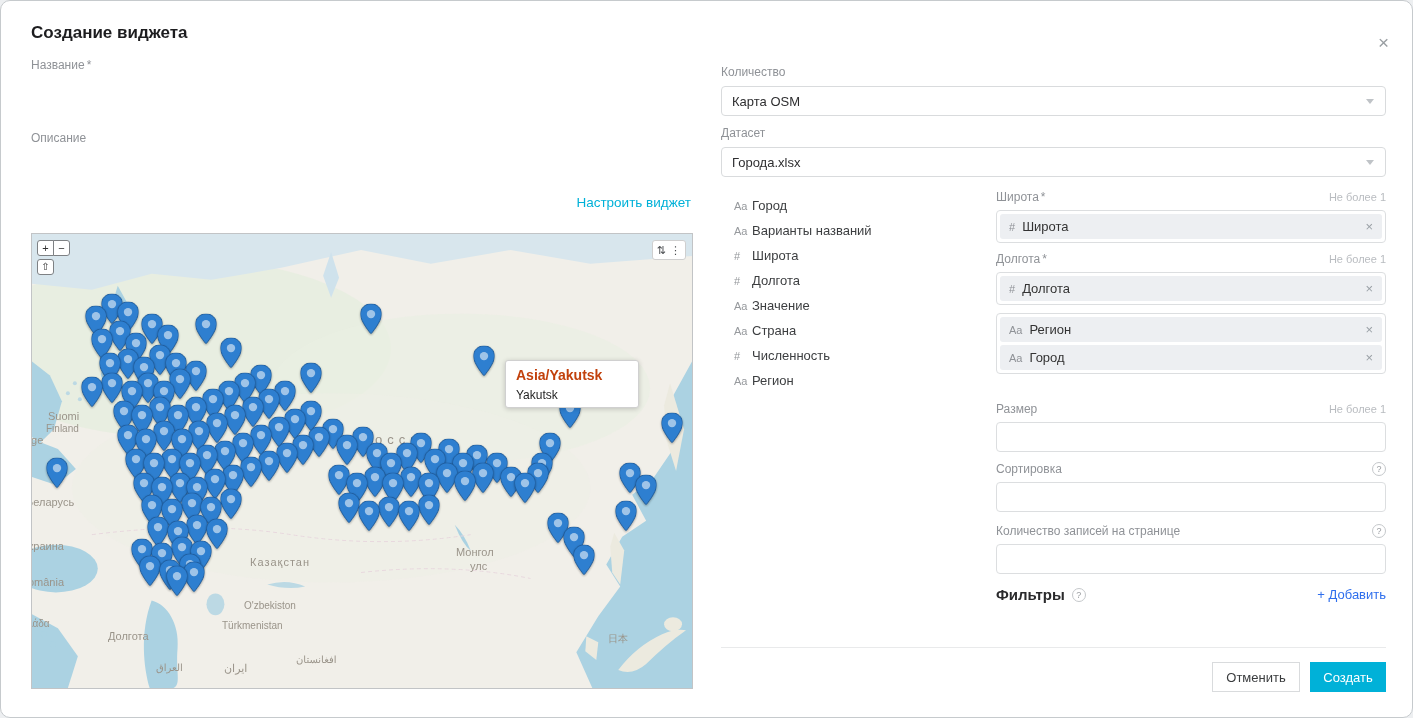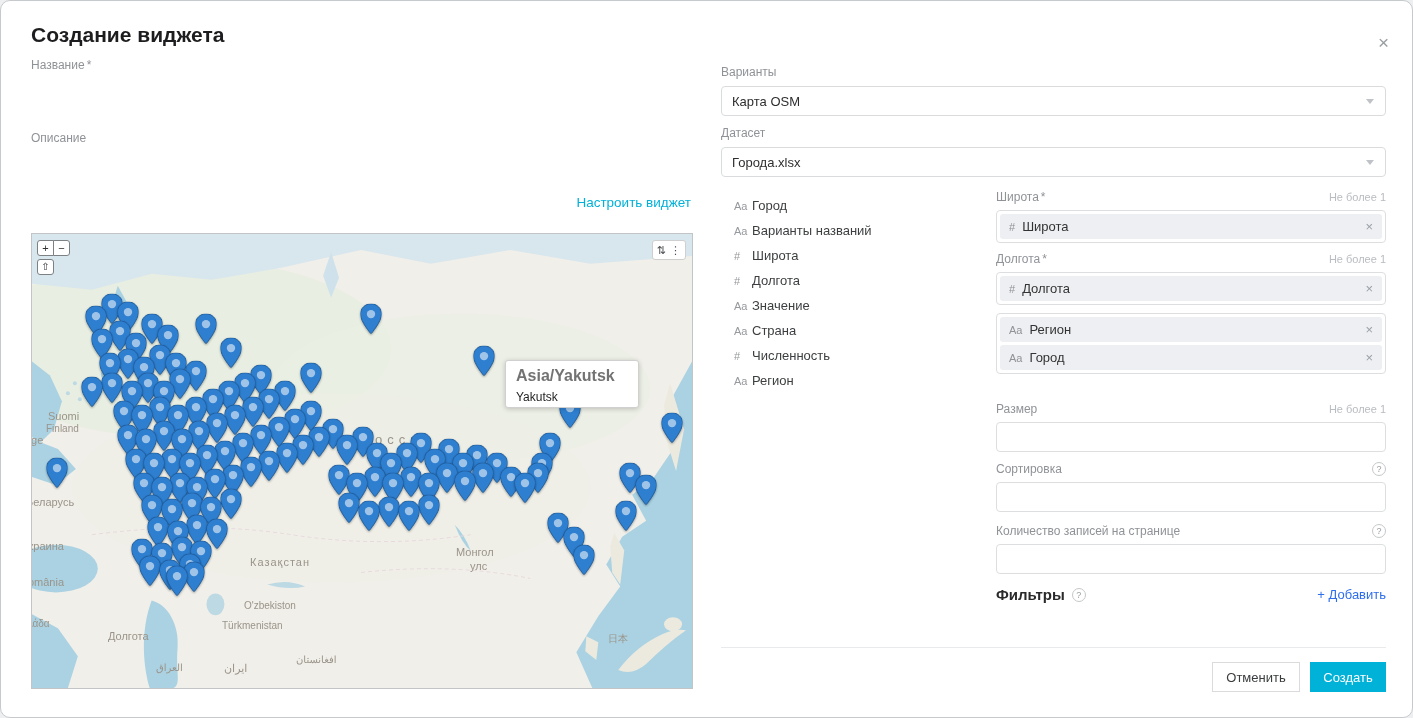--- a/index.html
+++ b/index.html
@@ -5,21 +5,21 @@
   html,body{margin:0;padding:0;}
   body{
     width:1413px;height:718px;position:relative;overflow:hidden;
     background:#edeff1;
     font-family:"Liberation Sans", sans-serif;
   }
   .dialog{
     position:absolute;left:0;top:0;width:1413px;height:718px;box-sizing:border-box;
     background:#fff;border:1px solid #c6cacd;border-radius:10px;overflow:hidden;
   }
-  .dlg-title{position:absolute;left:30px;top:22px;font-size:21px;font-weight:700;color:#1d1d1f;}
+  .dlg-title{position:absolute;left:30px;top:22px;font-size:17px;font-weight:700;color:#1d1d1f;}
   .dlg-close{position:absolute;right:23px;top:32px;font-size:19px;color:#9a9fa3;cursor:pointer;line-height:1;}
 
   .lbl{position:absolute;font-size:12px;color:#8f9297;}
   .req{color:#8f9297;margin-left:2px;}
   .tinput{
     position:absolute;box-sizing:border-box;height:29px;border:1px solid #d9dbdd;border-radius:4px;
     font-family:"Liberation Sans",sans-serif;font-size:13px;color:#2e2e30;padding:0 10px;background:#fff;outline:none;
   }
   #name-label{left:30px;top:57px;}
   #name-input{left:30px;top:85px;width:662px;}
@@ -34,21 +34,21 @@
   }
   .map svg.bg{position:absolute;left:0;top:0;width:100%;height:100%;}
   .maplabel{position:absolute;color:#9a948a;white-space:nowrap;z-index:5;pointer-events:none;}
   .pin{position:absolute;width:21px;height:30px;transform:translate(-50%,-94%);filter:drop-shadow(0 1px 1px rgba(0,0,0,.35));}
   .pin svg{display:block;}
   .popup{
     position:absolute;left:473px;top:126px;width:134px;height:48px;box-sizing:border-box;
     background:#fff;border:1px solid #d0d0d0;border-radius:3px;box-shadow:0 1px 5px rgba(0,0,0,.2);
     padding:6px 10px;z-index:600;
   }
-  .popup-title{font-size:16px;font-weight:700;color:#737373;margin-bottom:5px;}
+  .popup-title{font-size:14px;font-weight:700;color:#c2410c;margin-bottom:5px;}
   .popup-sub{font-size:12px;color:#1f1f1f;}
   .zoombar{position:absolute;left:5px;top:6px;display:flex;z-index:700;}
   .zbtn{width:17px;height:16px;background:#fff;border:1px solid #7e8184;font-size:11px;line-height:14px;text-align:center;color:#333;box-sizing:border-box;cursor:pointer;}
   .zbtn:first-child{border-radius:3px 0 0 3px;}
   .zbtn:last-child{border-radius:0 3px 3px 0;margin-left:-1px;}
   .fsbtn{position:absolute;left:5px;top:25px;width:17px;height:16px;background:#fff;border:1px solid #7e8184;border-radius:3px;font-size:10px;line-height:14px;text-align:center;color:#333;box-sizing:border-box;cursor:pointer;z-index:700;}
   .maptools{
     position:absolute;right:6px;top:6px;height:18px;background:#fff;border:1px solid #cfcfcf;border-radius:3px;
     display:flex;align-items:center;gap:4px;padding:0 4px;z-index:700;
   }
@@ -928,21 +928,21 @@
       <div class="zbtn">−</div>
     </div>
     <div class="fsbtn">⇧</div>
 
     <div class="maptools">
       <span>⇅</span>
       <span>⋮</span>
     </div>
   </div>
 
-  <div class="lbl" id="comp-label">Варианты</div>
+  <div class="lbl" id="comp-label">Количество</div>
   <div class="select" id="comp-select">
     <span>Карта OSM</span>
     <span class="chev"></span>
   </div>
 
   <div class="lbl" id="ds-label">Датасет</div>
   <div class="select" id="ds-select">
     <span>Города.xlsx</span>
     <span class="chev"></span>
   </div>

